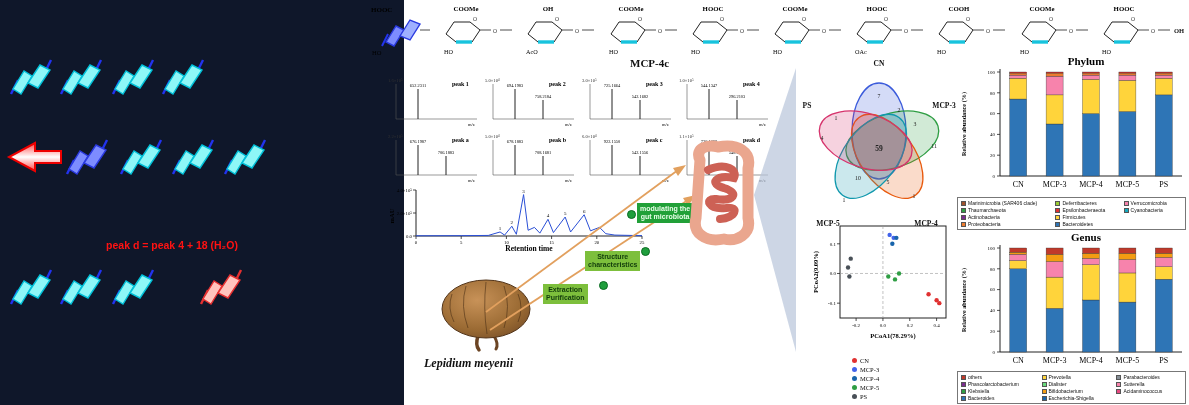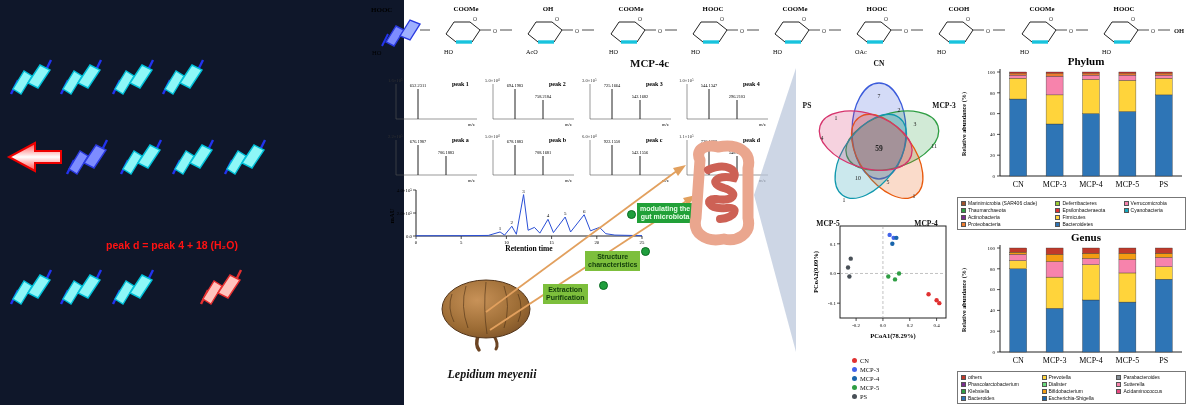--- a/index.html
+++ b/index.html
@@ -18,21 +18,21 @@
                    display:flex; align-items:flex-start; justify-content:space-between; }
   #structure-row > div { flex:none; }
   .structure-label { position:absolute; left:630px; top:57px; width:120px; 
                      font-weight:bold; font-size:11px; }
 
   #ms-grid { position:absolute; left:386px; top:74px; display:grid;
              grid-template-columns:repeat(4, 95px); grid-auto-rows:54px; gap:2px; }
   #hplc { position:absolute; left:386px; top:186px; }
 
   #maca { position:absolute; left:436px; top:274px; }
-  .plant-name { position:absolute; left:424px; top:367px; width:136px; text-align:center;
+  .plant-name { position:absolute; left:424px; top:356px; width:136px; 
                 font-style:italic; font-weight:bold; font-size:12px; }
 
   .step-box { position:absolute; background:#7dbf3c; color:#123c0c; font-weight:bold;
               font-size:7px; line-height:8px; text-align:center; padding:2px 3px;
               white-space:pre-line; font-family:"Liberation Sans", sans-serif; }
   .step-dark { background:#21a038; color:#eaffea; }
   .step-dot { position:absolute; width:9px; height:9px; border-radius:50%;
               background:#1f9e3d; border:1px solid #0b6b22; }
   #arrows { position:absolute; left:478px; top:148px; }
   #gut { position:absolute; left:684px; top:140px; }

